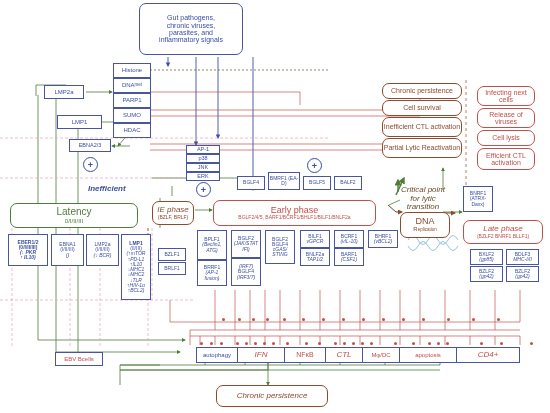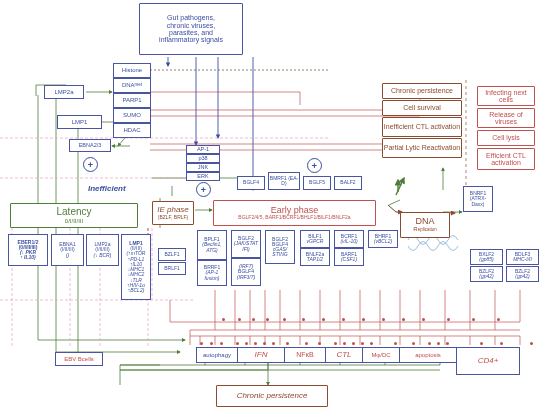--- a/index.html
+++ b/index.html
@@ -8,21 +8,21 @@
   #stage{position:absolute;left:0;top:0;width:550px;height:413px;}
   svg.layer{position:absolute;left:0;top:0;width:550px;height:413px;pointer-events:none;}
   .box{position:absolute;box-sizing:border-box;display:flex;flex-direction:column;
        align-items:center;justify-content:center;text-align:center;background:#fff;
        line-height:1.05;}
   .blue{border:1px solid #4a55a2;color:#3b4ea0;}
   .bluet{color:#3b4ea0;}
   .red{border:1px solid #c0504d;color:#c0504d;}
   .green{border:1px solid #4f7c3a;color:#4f7c3a;}
   .brown{border:1px solid #8c4a2f;color:#8c4a2f;}
-  .rnd{border-radius:1px;}
+  .rnd{border-radius:7px;}
   .t5{font-size:5px;}
   .t55{font-size:5.5px;}
   .t6{font-size:6px;}
   .t7{font-size:7px;}
   .t8{font-size:8px;font-style:italic;}
   .t9{font-size:9px;}
   .t10{font-size:10px;}
   .ital{font-style:italic;}
   .sub{font-size:4.5px;}
   .stackline{display:block;white-space:nowrap;}
@@ -357,35 +357,44 @@
   </div>
   <div class="box blue t5" style="left:334px;top:248px;width:30px;height:18px;">
     <span>BARF1</span>
     <span class="ital">(CSF1)</span>
   </div>
   <div class="box blue t5" style="left:368px;top:230px;width:30px;height:18px;">
     <span>BHRF1</span>
     <span class="ital">(vBCL2)</span>
   </div>
 
+  <div class="box ital t8" style="left:386px;top:182px;width:74px;height:34px;color:#6b4a28;border:none;background:transparent;">
+    <span>Critical point</span>
+    <span>for lytic</span>
+    <span>transition</span>
+  </div>
 
   <div class="box brown rnd" style="left:400px;top:212px;width:50px;height:26px;">
     <span class="t9">DNA</span>
     <span class="t6" style="display:flex;align-items:baseline;">
       <span>R</span>
         <span class="sub">eplication</span>
     </span>
   </div>
 
   <div class="box blue t5" style="left:463px;top:186px;width:30px;height:26px;">
     <span>BNRF1</span>
     <span>(ATRX-</span>
     <span>Daxx)</span>
   </div>
 
+  <div class="box red rnd" style="left:463px;top:220px;width:80px;height:24px;">
+    <span class="t8">Late phase</span>
+    <span class="t5">(BZLF2 BNRF1 BLLF1)</span>
+  </div>
   <div class="box blue t5" style="left:470px;top:249px;width:33px;height:16px;">
     <span>BXLF2</span>
     <span class="ital">(gp85)</span>
     </div>
   <div class="box blue t5" style="left:506px;top:249px;width:33px;height:16px;">
     <span>BDLF3</span>
     <span class="ital">MHC-I/II</span>
     </div>
   <div class="box blue t5" style="left:470px;top:266px;width:33px;height:16px;">
     <span>BZLF2</span>
@@ -438,21 +447,21 @@
       </div>
     <div class="box blue t8" style="position:relative;width:38px;height:16px;color:#c0504d;margin-left:-1px;">
       <span>CTL</span>
       </div>
     <div class="box blue t6" style="position:relative;width:38px;height:16px;color:#c0504d;margin-left:-1px;">
       <span>Mφ/DC</span>
       </div>
     <div class="box blue t6" style="position:relative;width:58px;height:16px;color:#c0504d;margin-left:-1px;">
       <span>apoptosis</span>
       </div>
-    <div class="box blue t8" style="position:relative;width:64px;height:28px;color:#c0504d;margin-left:-1px;">
+    <div class="box blue t8" style="position:relative;width:64px;height:16px;color:#c0504d;margin-left:-1px;">
       <span>CD4+</span>
       </div>
   </div>
 
   <div class="dotrow" style="left:0;top:0;width:550px;height:413px;">
     <span class="dot" style="left:200px;top:342px"></span>
     <span class="dot" style="left:210px;top:342px"></span>
     <span class="dot" style="left:220px;top:342px"></span>
     <span class="dot" style="left:236px;top:342px"></span>
     <span class="dot" style="left:245px;top:342px"></span>

